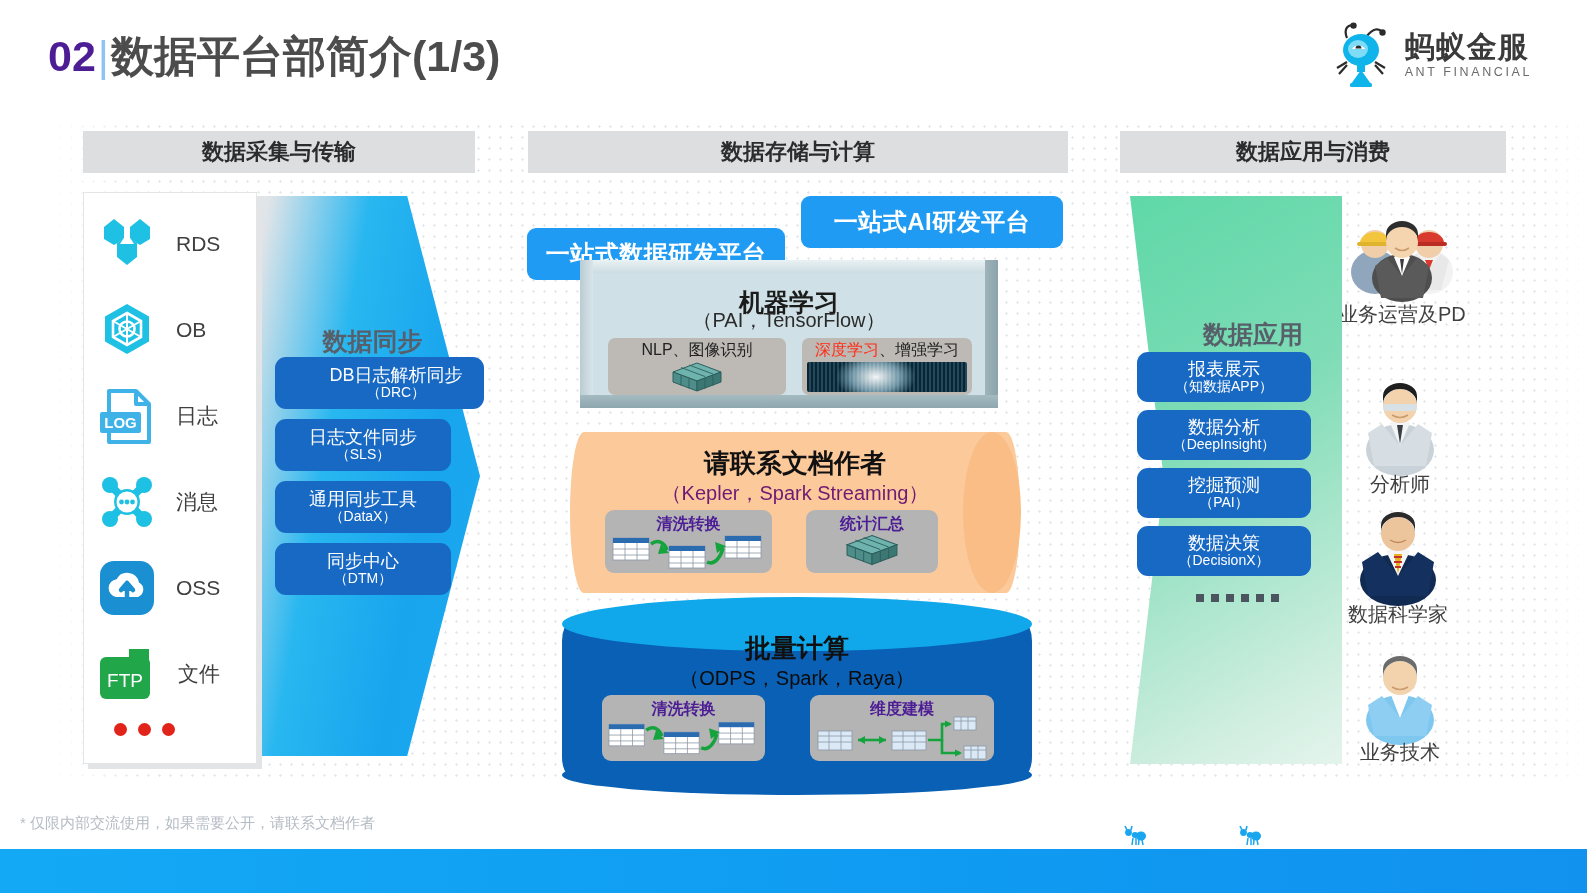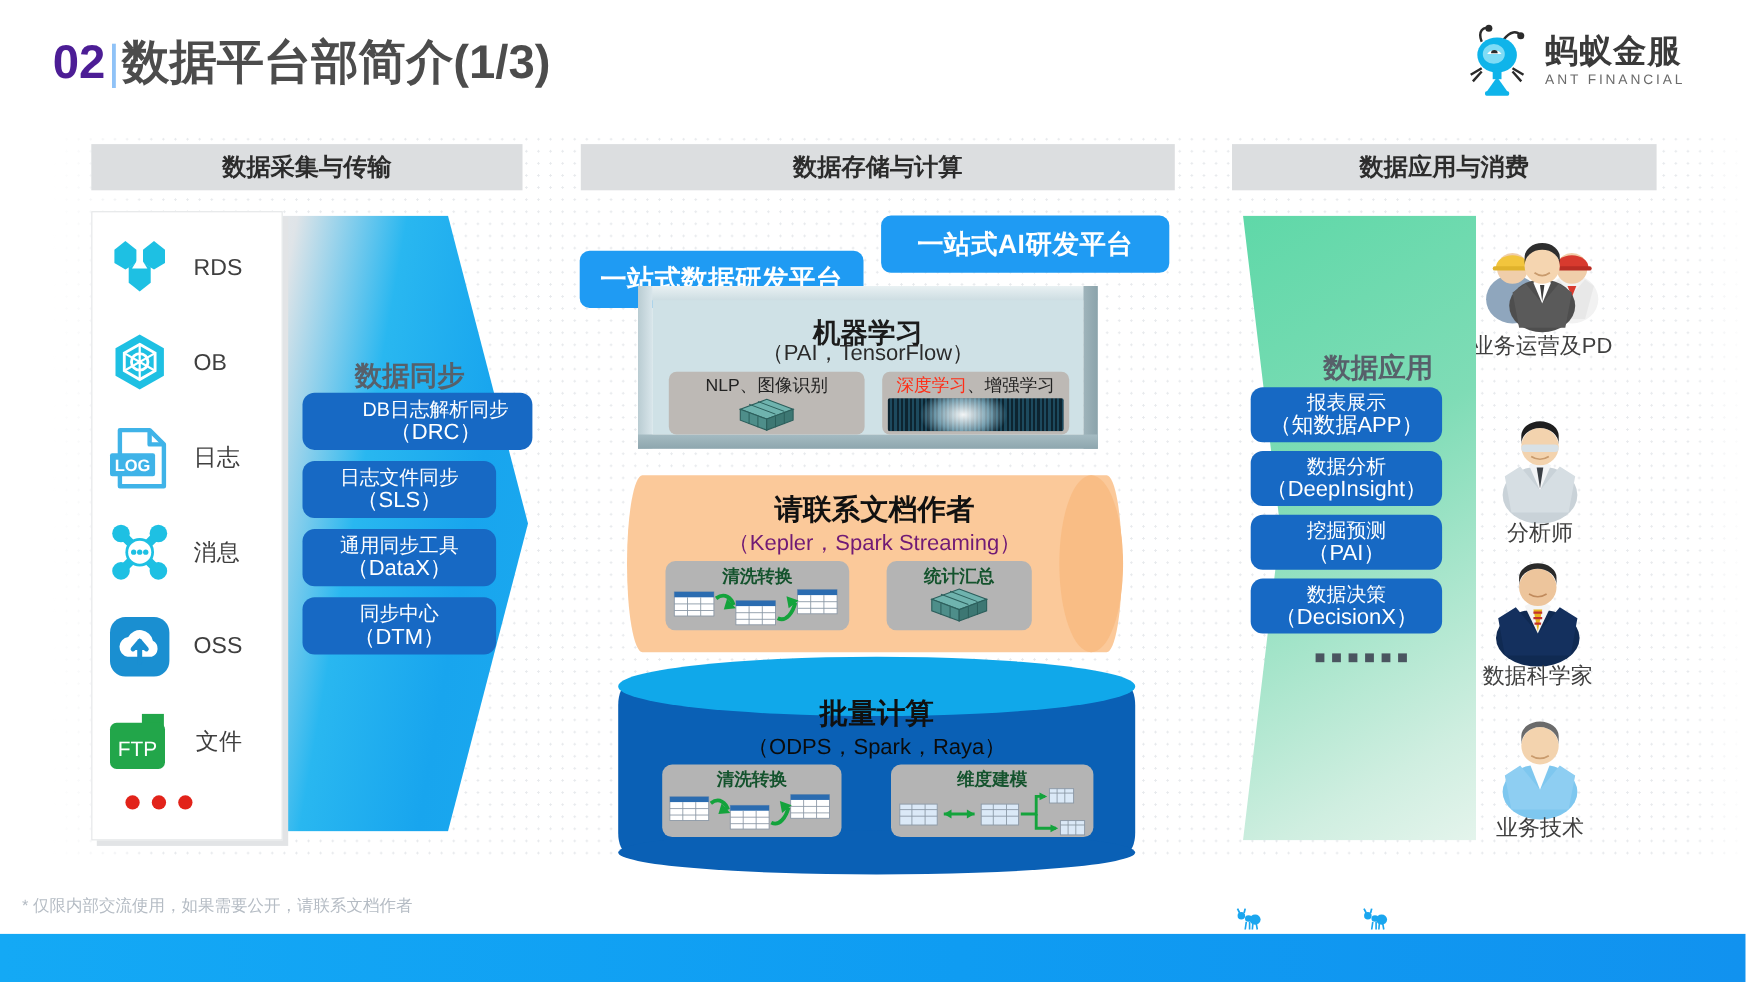--- a/index.html
+++ b/index.html
@@ -72,21 +72,21 @@
   .sync-title{
     position:absolute;left:285px;top:325px;width:175px;text-align:center;
     font-size:25px;font-weight:bold;color:#57606a;z-index:5;
   }
   .pill{
     position:absolute;border-radius:11px;background:#1769c4;
     color:#fff;text-align:center;z-index:5;
     display:flex;flex-direction:column;justify-content:center;align-items:center;
   }
   .pill .l1{font-size:18px;line-height:1.12;}
-  .pill .l2{font-size:20px;line-height:1.12;}
+  .pill .l2{font-size:14px;line-height:1.12;}
 
   
   .platform-btn{
     position:absolute;height:52px;border-radius:9px;background:#1f9bf3;
     display:flex;align-items:center;justify-content:center;
     color:#fff;font-size:24px;font-weight:bold;letter-spacing:.5px;
   }
   #plat-1{left:527px;top:196px;width:258px;margin-top:32px;}
   #plat-2{left:801px;top:196px;width:262px;}
 
@@ -132,21 +132,21 @@
   .stream-cap{
     position:absolute;right:-1px;top:0;width:58px;height:100%;
     background:#f9bd85;border-radius:50%/50%;
   }
   .sec-h1{position:absolute;left:0;right:0;top:14px;text-align:center;
     font-size:26px;font-weight:bold;color:#111;}
   .sec-h2{position:absolute;left:0;right:0;top:48px;text-align:center;
     font-size:20px;color:#701a75;}
   .gcard{position:absolute;border-radius:9px;background:#b4b4b4;}
   .gcard .cap{position:absolute;left:0;right:0;top:4px;text-align:center;
-    font-size:16px;font-weight:bold;color:#14532d;}
+    font-size:16px;font-weight:bold;color:#4c1d95;}
 
   
   .batch{
     position:absolute;left:562px;top:623px;width:470px;height:152px;
     background:#0a60b5;border-radius:8px/18px;
   }
   .batch-top{
     position:absolute;left:0;top:-26px;width:100%;height:54px;
     background:#10a8ea;border-radius:50%/50%;
   }

